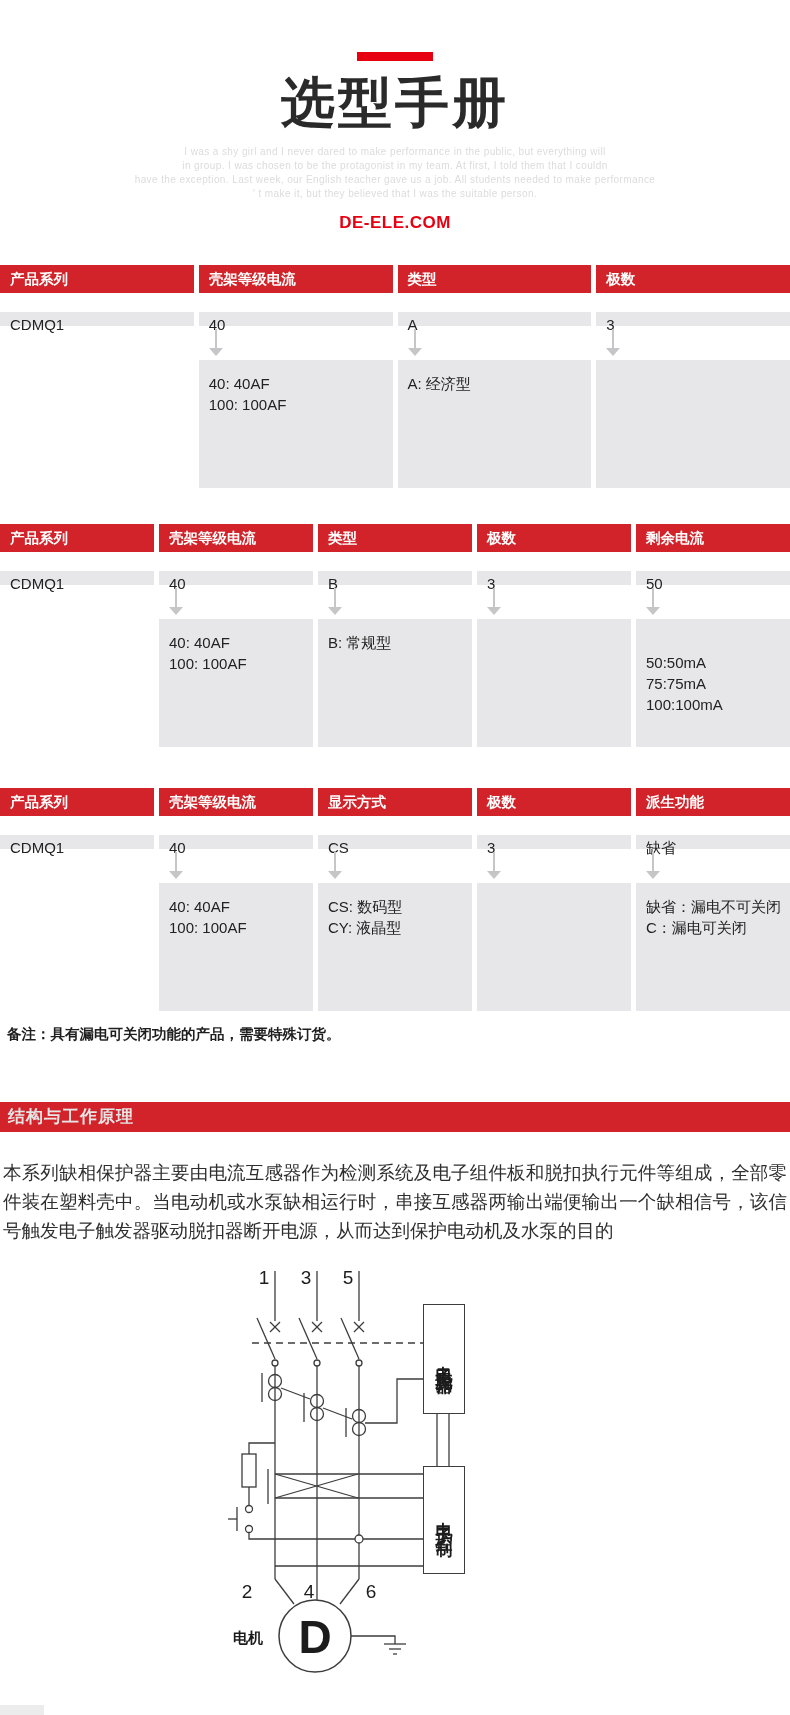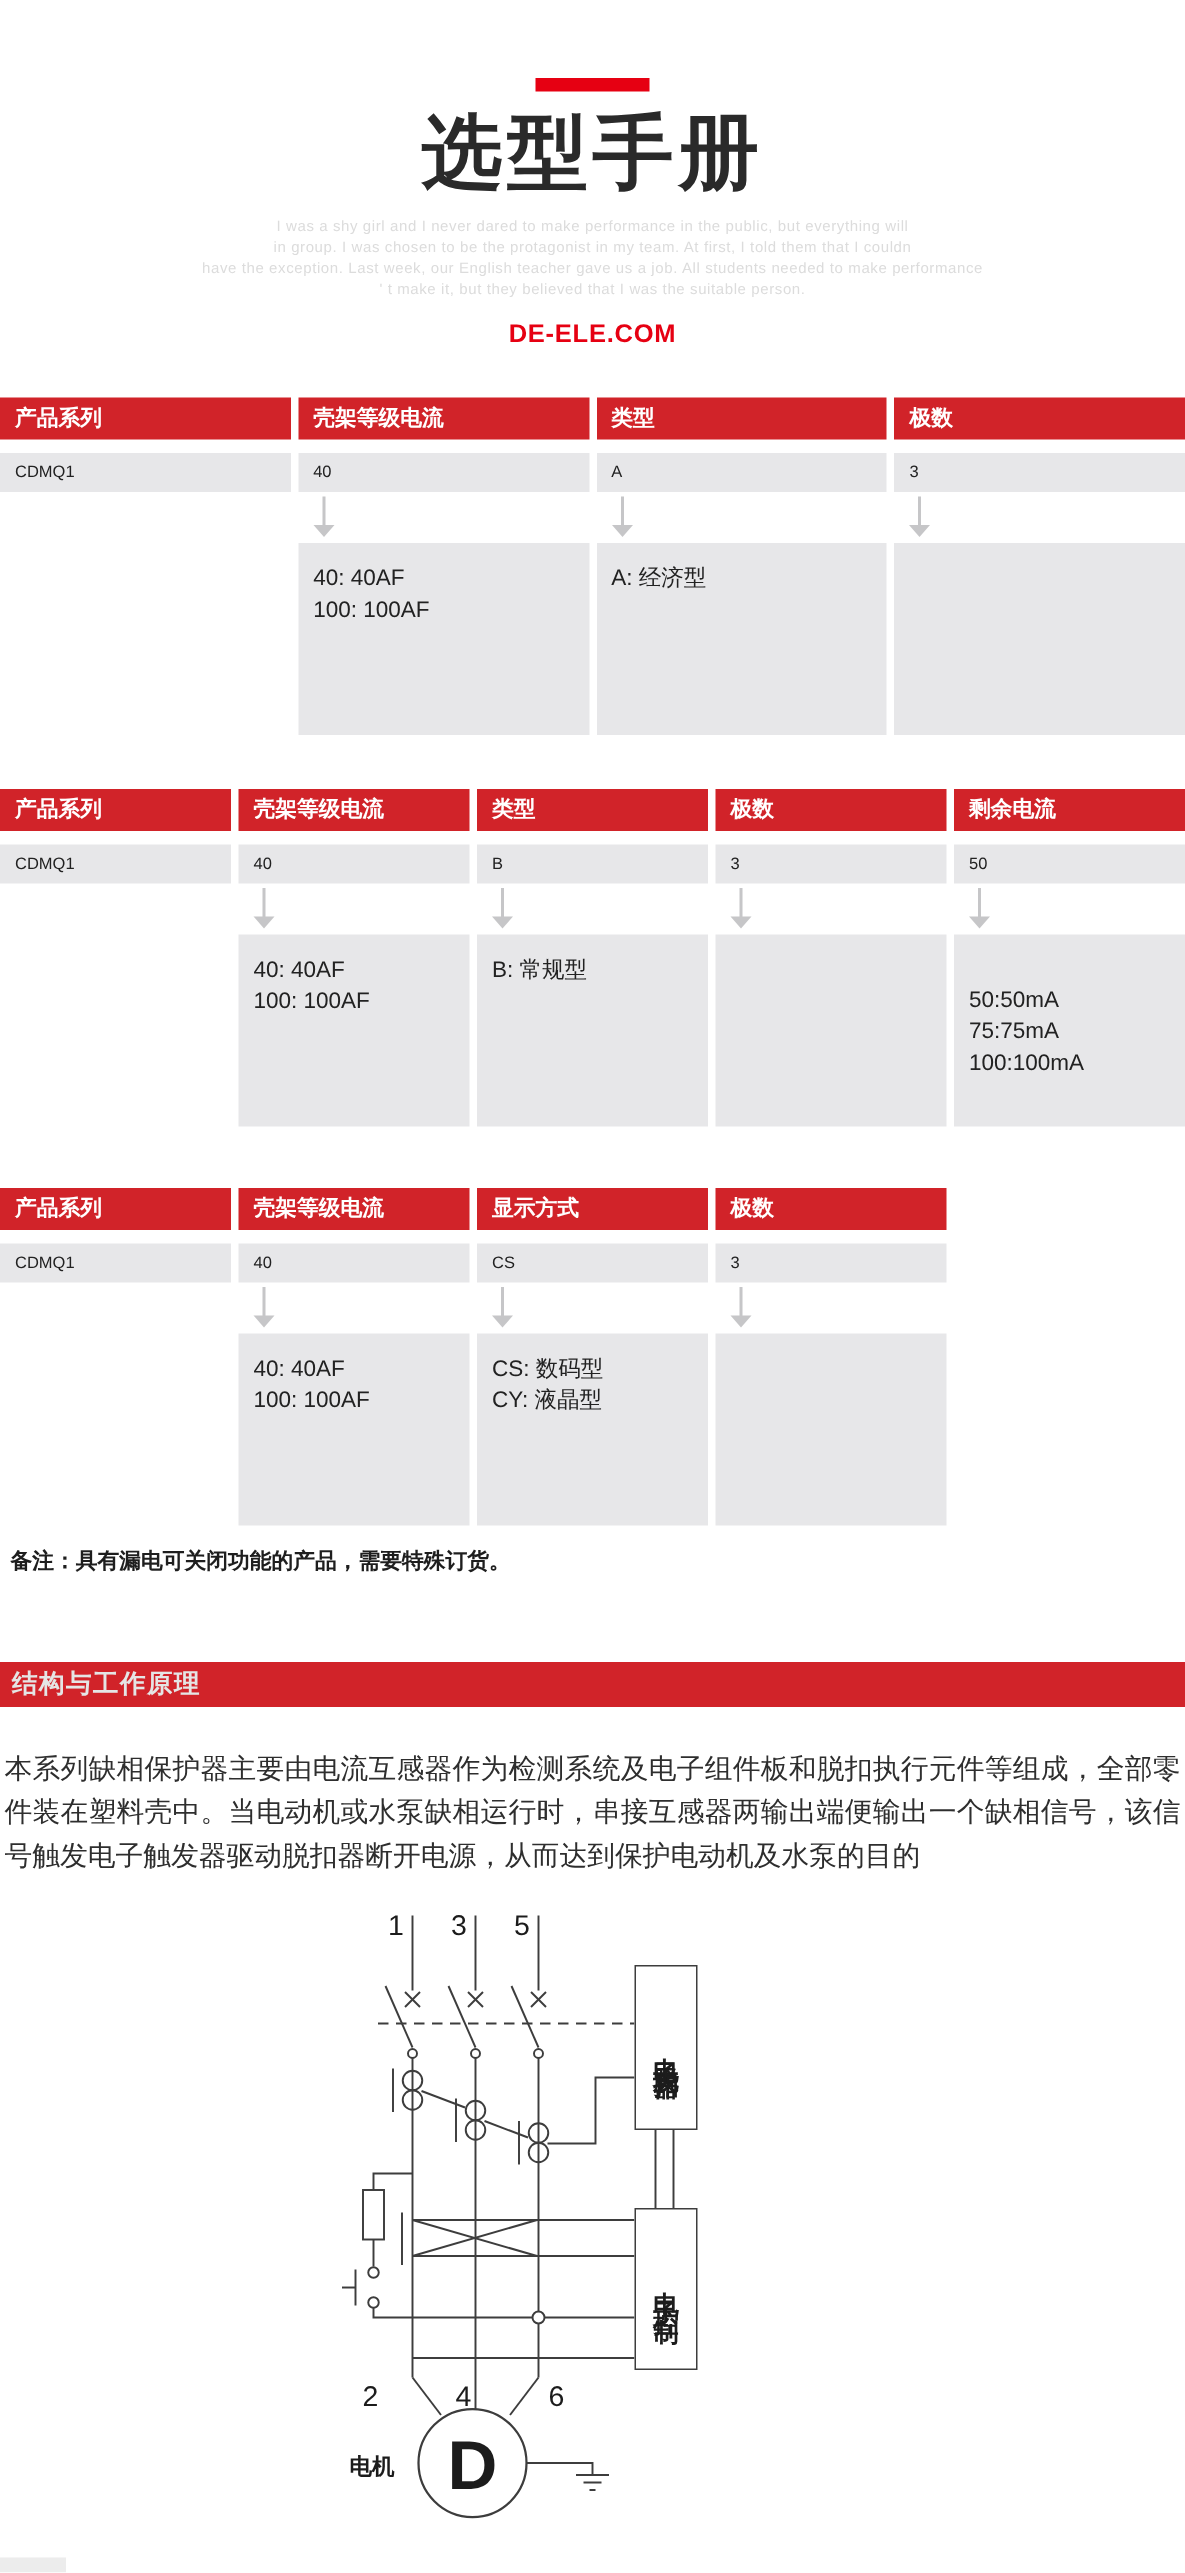--- a/index.html
+++ b/index.html
@@ -21,22 +21,22 @@
   .dash{width:76px;height:9px;background:var(--red-brand);margin:0 auto;}
   .title{font-size:54px;font-weight:700;color:#2a2a2a;margin:10px 0 8px;letter-spacing:3px;line-height:1.15;}
   .watermark{font-size:10px;line-height:14px;color:#dcdcdc;letter-spacing:.4px;margin-top:12px;}
   .site{margin-top:12px;font-size:17px;font-weight:700;color:var(--red-brand);letter-spacing:.5px;}
   
   .tables{margin-top:32px;}
   .sel-table{display:grid;column-gap:5px;}
   .t1{margin-bottom:36px;}
   .t2{margin-bottom:41px;}
   .cell-header{background:var(--red-table);color:#fff;height:28px;line-height:28px;
-    padding-left:10px;font-size:14.5px;font-weight:600;margin-bottom:9px;white-space:nowrap;}
-  .cell-value{background:var(--gray-box);height:26px;line-height:26px;padding-left:10px;font-size:11px;}
+    padding-left:10px;font-size:14.5px;font-weight:600;margin-bottom:19px;white-space:nowrap;}
+  .cell-value{background:var(--gray-box);height:14px;line-height:26px;padding-left:10px;font-size:15px;}
   .arrow-zone{height:34px;position:relative;}
   .arrow{position:absolute;left:10px;top:3px;width:14px;height:27px;}
   .arrow .stem{position:absolute;left:6px;top:0;width:2px;height:20px;background:var(--arrow);}
   .arrow .head{position:absolute;left:0;top:19px;width:0;height:0;
     border-left:7px solid transparent;border-right:7px solid transparent;border-top:8px solid var(--arrow);}
   .note-box{background:var(--gray-box);height:128px;padding:13px 6px 0 10px;font-size:15px;line-height:21px;}
   .note-line{white-space:nowrap;}
   
   .remark{margin-top:14px;padding-left:7px;font-size:14.5px;font-weight:700;color:#1e1e1e;}
   .section-bar{margin-top:58px;height:30px;background:var(--red-table);color:#e5e5e5;
@@ -213,20 +213,34 @@
         <div class="cell-header">极数</div>
         <div class="cell-value">3</div>
         <div class="arrow-zone">
           <div class="arrow">
             <div class="stem"></div>
             <div class="head"></div>
           </div>
         </div>
         <div class="note-box"></div>
       </div>
+      <div>
+        <div class="cell-header">派生功能</div>
+        <div class="cell-value">缺省</div>
+        <div class="arrow-zone">
+          <div class="arrow">
+            <div class="stem"></div>
+            <div class="head"></div>
+          </div>
+        </div>
+        <div class="note-box">
+          <div class="note-line">缺省：漏电不可关闭</div>
+          <div class="note-line">C：漏电可关闭</div>
+        </div>
+      </div>
     </div>
   </div>
 
 <div class="remark">备注：具有漏电可关闭功能的产品，需要特殊订货。</div>
 
 <div class="section-bar">结构与工作原理</div>
 <div class="body-text">本系列缺相保护器主要由电流互感器作为检测系统及电子组件板和脱扣执行元件等组成，全部零件装在塑料壳中。当电动机或水泵缺相运行时，串接互感器两输出端便输出一个缺相信号，该信号触发电子触发器驱动脱扣器断开电源，从而达到保护电动机及水泵的目的</div>
 
 <div class="diagram">
   <svg width="300" height="420" viewBox="0 0 300 420">

